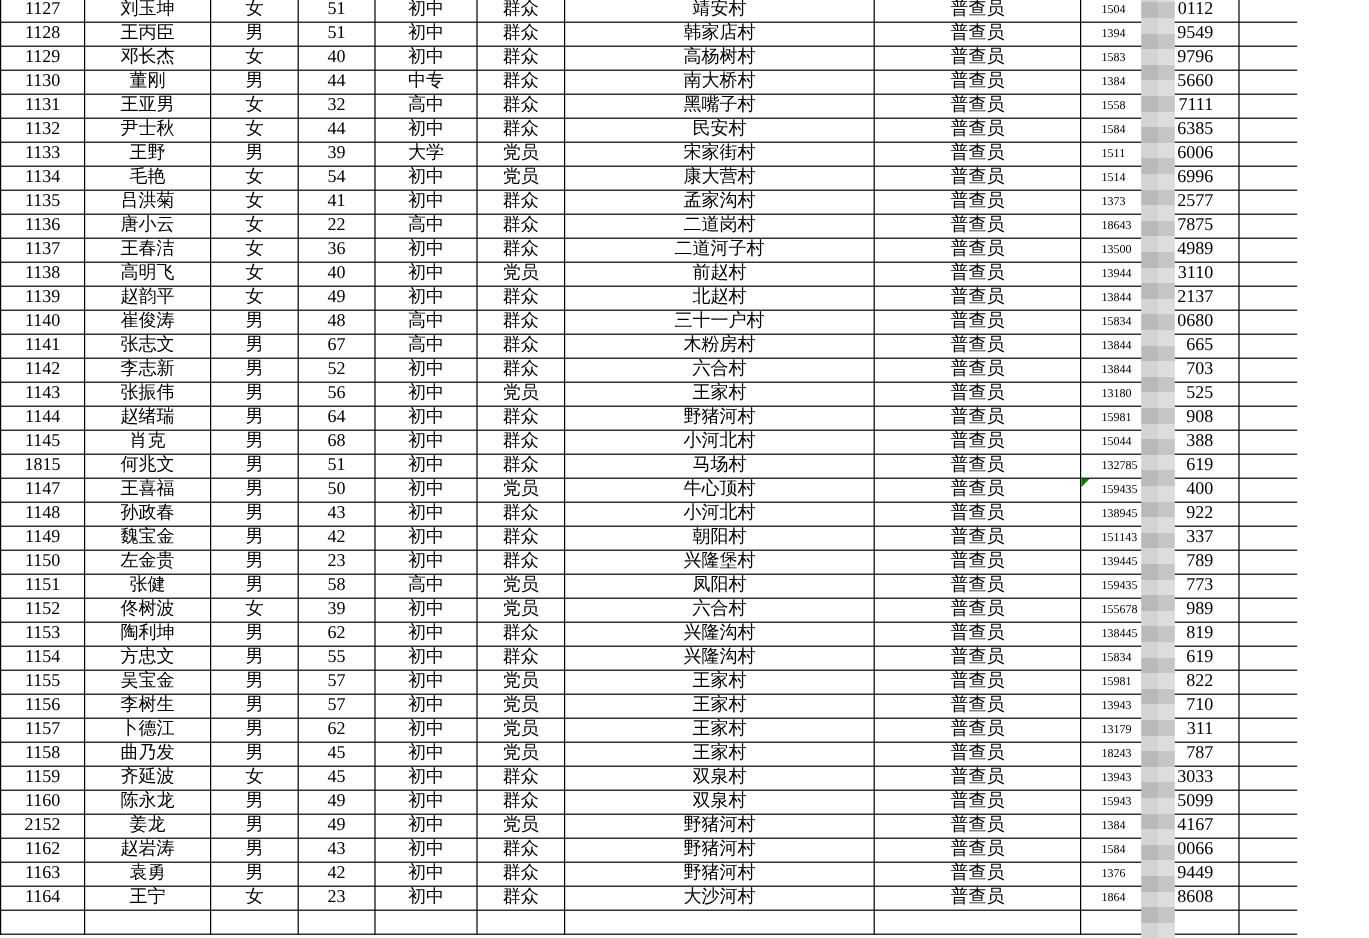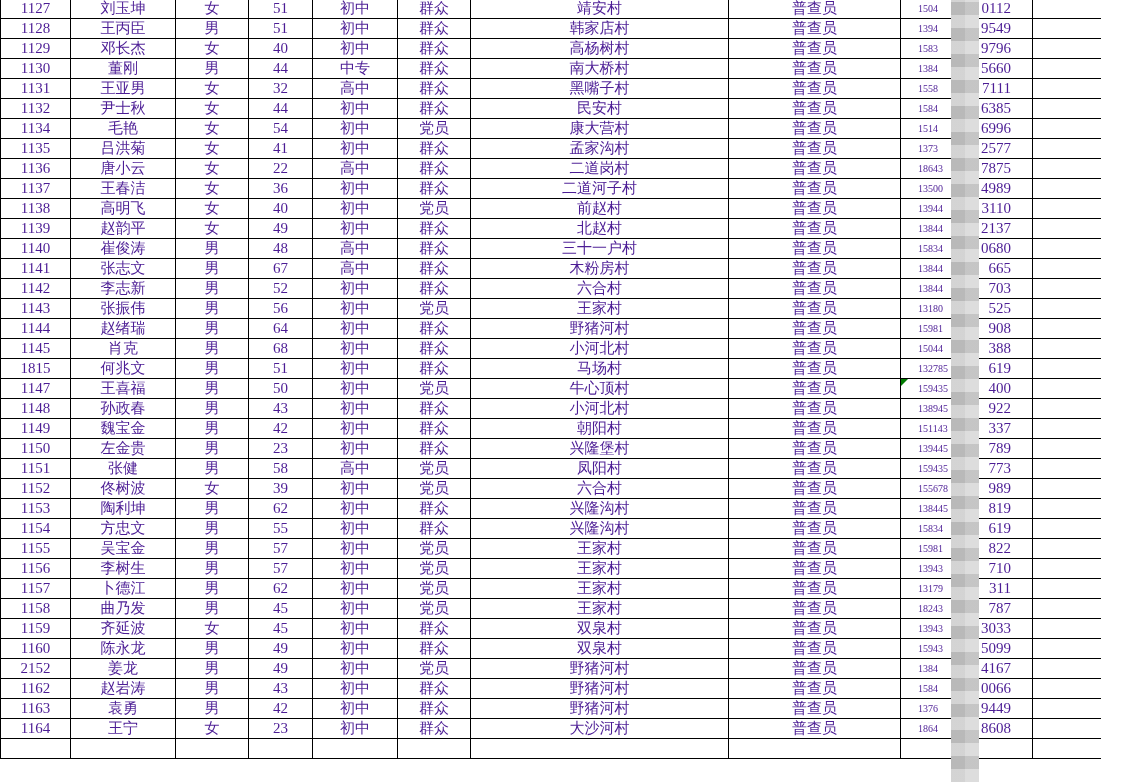--- a/index.html
+++ b/index.html
@@ -1,18 +1,18 @@
 <!DOCTYPE html>
 <html><head>
 <meta charset="utf-8">
 <style>
   html,body{margin:0;padding:0;background:#fff;}
   .screen{
     position:relative;width:1081px;height:782px;overflow:hidden;background:#fff;
-    font-family:"Liberation Serif","DejaVu Serif",serif;color:#4c1d95;padding-left:20px;
+    font-family:"Liberation Serif","DejaVu Serif",serif;color:#000000;
   }
   table.grid{
     border-collapse:collapse;table-layout:fixed;
     position:absolute;top:-2px;left:0;width:1141px;
   }
   table.grid td{
     border:1px solid #000;height:19px;padding:0;margin:0;
     text-align:center;vertical-align:middle;
     font-size:15px;line-height:19px;white-space:nowrap;overflow:hidden;
   }
@@ -145,20 +145,37 @@
           <td>普查员</td>
           <td>
             <div class="phone-wrap">
               <span class="pfx">1584</span>
               <span class="sfx">6385</span>
             </div>
           </td>
           <td></td>
         </tr>
         <tr>
+          <td class="num">1133</td>
+          <td>王野</td>
+          <td>男</td>
+          <td class="num">39</td>
+          <td>大学</td>
+          <td>党员</td>
+          <td>宋家街村</td>
+          <td>普查员</td>
+          <td>
+            <div class="phone-wrap">
+              <span class="pfx">1511</span>
+              <span class="sfx">6006</span>
+            </div>
+          </td>
+          <td></td>
+        </tr>
+        <tr>
           <td class="num">1134</td>
           <td>毛艳</td>
           <td>女</td>
           <td class="num">54</td>
           <td>初中</td>
           <td>党员</td>
           <td>康大营村</td>
           <td>普查员</td>
           <td>
             <div class="phone-wrap">

